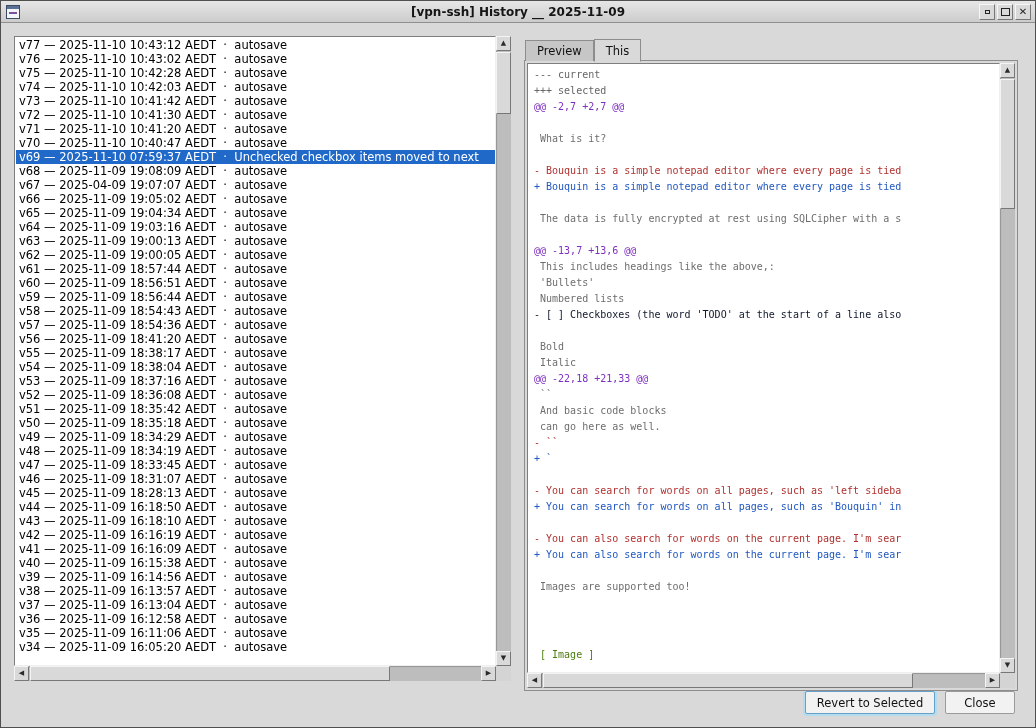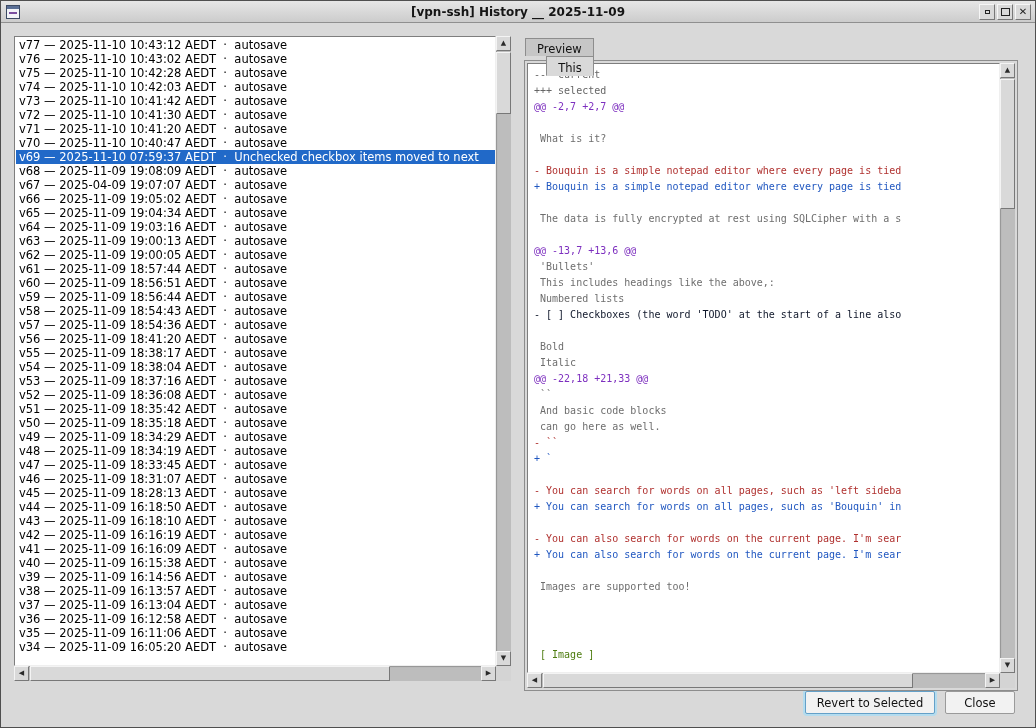--- a/index.html
+++ b/index.html
@@ -59,21 +59,21 @@
   .v-thumb{left:0;width:15px;}
   .h-thumb{top:0;height:15px;}
   
   .left-panel{position:absolute;left:13px;top:35px;width:497px;height:645px;}
   .listbox{
     grid-column:1;grid-row:1;overflow:hidden;padding:1px 0 0 1px;
     font-size:11.5px;line-height:14px;color:#000;
   }
   .row{height:14px;white-space:pre;overflow:hidden;padding-left:3px;}
   
-  .tabs{position:absolute;left:524px;top:37px;height:23px;display:flex;align-items:flex-end;z-index:3;flex-direction:column;}
+  .tabs{position:absolute;left:524px;top:37px;height:23px;display:flex;align-items:flex-end;z-index:3;}
   .tab{font-size:11.5px;color:#111;cursor:default;}
   .tab.inactive{height:21px;padding:3px 11px 0;background:#c6c6c6;border:1px solid #8d8d8d;border-bottom:none;}
   .tab.active{height:23px;padding:4px 11px 0;background:#d9d9d9;border:1px solid #8d8d8d;border-bottom:1px solid #d9d9d9;margin-bottom:-1px;}
   
   .pane{
     position:absolute;left:523px;top:59px;width:494px;height:631px;
     background:#d9d9d9;border:1px solid #8d8d8d;padding:2px;z-index:1;
   }
   .pane-grid{width:100%;height:100%;}
   .diff-text{
@@ -190,22 +190,22 @@
           <div class="dline" style="color: rgb(125, 47, 191);">@@ -2,7 +2,7 @@</div>
           <div class="dline" style="color: rgb(110, 110, 110);">&nbsp;</div>
           <div class="dline" style="color: rgb(110, 110, 110);"> What is it?</div>
           <div class="dline" style="color: rgb(110, 110, 110);">&nbsp;</div>
           <div class="dline" style="color: rgb(176, 49, 47);">- Bouquin is a simple notepad editor where every page is tied</div>
           <div class="dline" style="color: rgb(32, 87, 192);">+ Bouquin is a simple notepad editor where every page is tied</div>
           <div class="dline" style="color: rgb(110, 110, 110);">&nbsp;</div>
           <div class="dline" style="color: rgb(110, 110, 110);"> The data is fully encrypted at rest using SQLCipher with a s</div>
           <div class="dline" style="color: rgb(110, 110, 110);">&nbsp;</div>
           <div class="dline" style="color: rgb(125, 47, 191);">@@ -13,7 +13,6 @@</div>
+          <div class="dline" style="color: rgb(110, 110, 110);"> This includes headings like the above,:</div>
           <div class="dline" style="color: rgb(110, 110, 110);"> 'Bullets'</div>
-          <div class="dline" style="color: rgb(110, 110, 110);"> This includes headings like the above,:</div>
           <div class="dline" style="color: rgb(110, 110, 110);"> Numbered lists</div>
           <div class="dline" style="color: #0f172a;">- [ ] Checkboxes (the word 'TODO' at the start of a line also</div>
           <div class="dline" style="color: rgb(110, 110, 110);">&nbsp;</div>
           <div class="dline" style="color: rgb(110, 110, 110);"> Bold</div>
           <div class="dline" style="color: rgb(110, 110, 110);"> Italic</div>
           <div class="dline" style="color: rgb(125, 47, 191);">@@ -22,18 +21,33 @@</div>
           <div class="dline" style="color: rgb(110, 110, 110);"> ``</div>
           <div class="dline" style="color: rgb(110, 110, 110);"> And basic code blocks</div>
           <div class="dline" style="color: rgb(110, 110, 110);"> can go here as well.</div>
           <div class="dline" style="color: rgb(176, 49, 47);">- ``</div>

